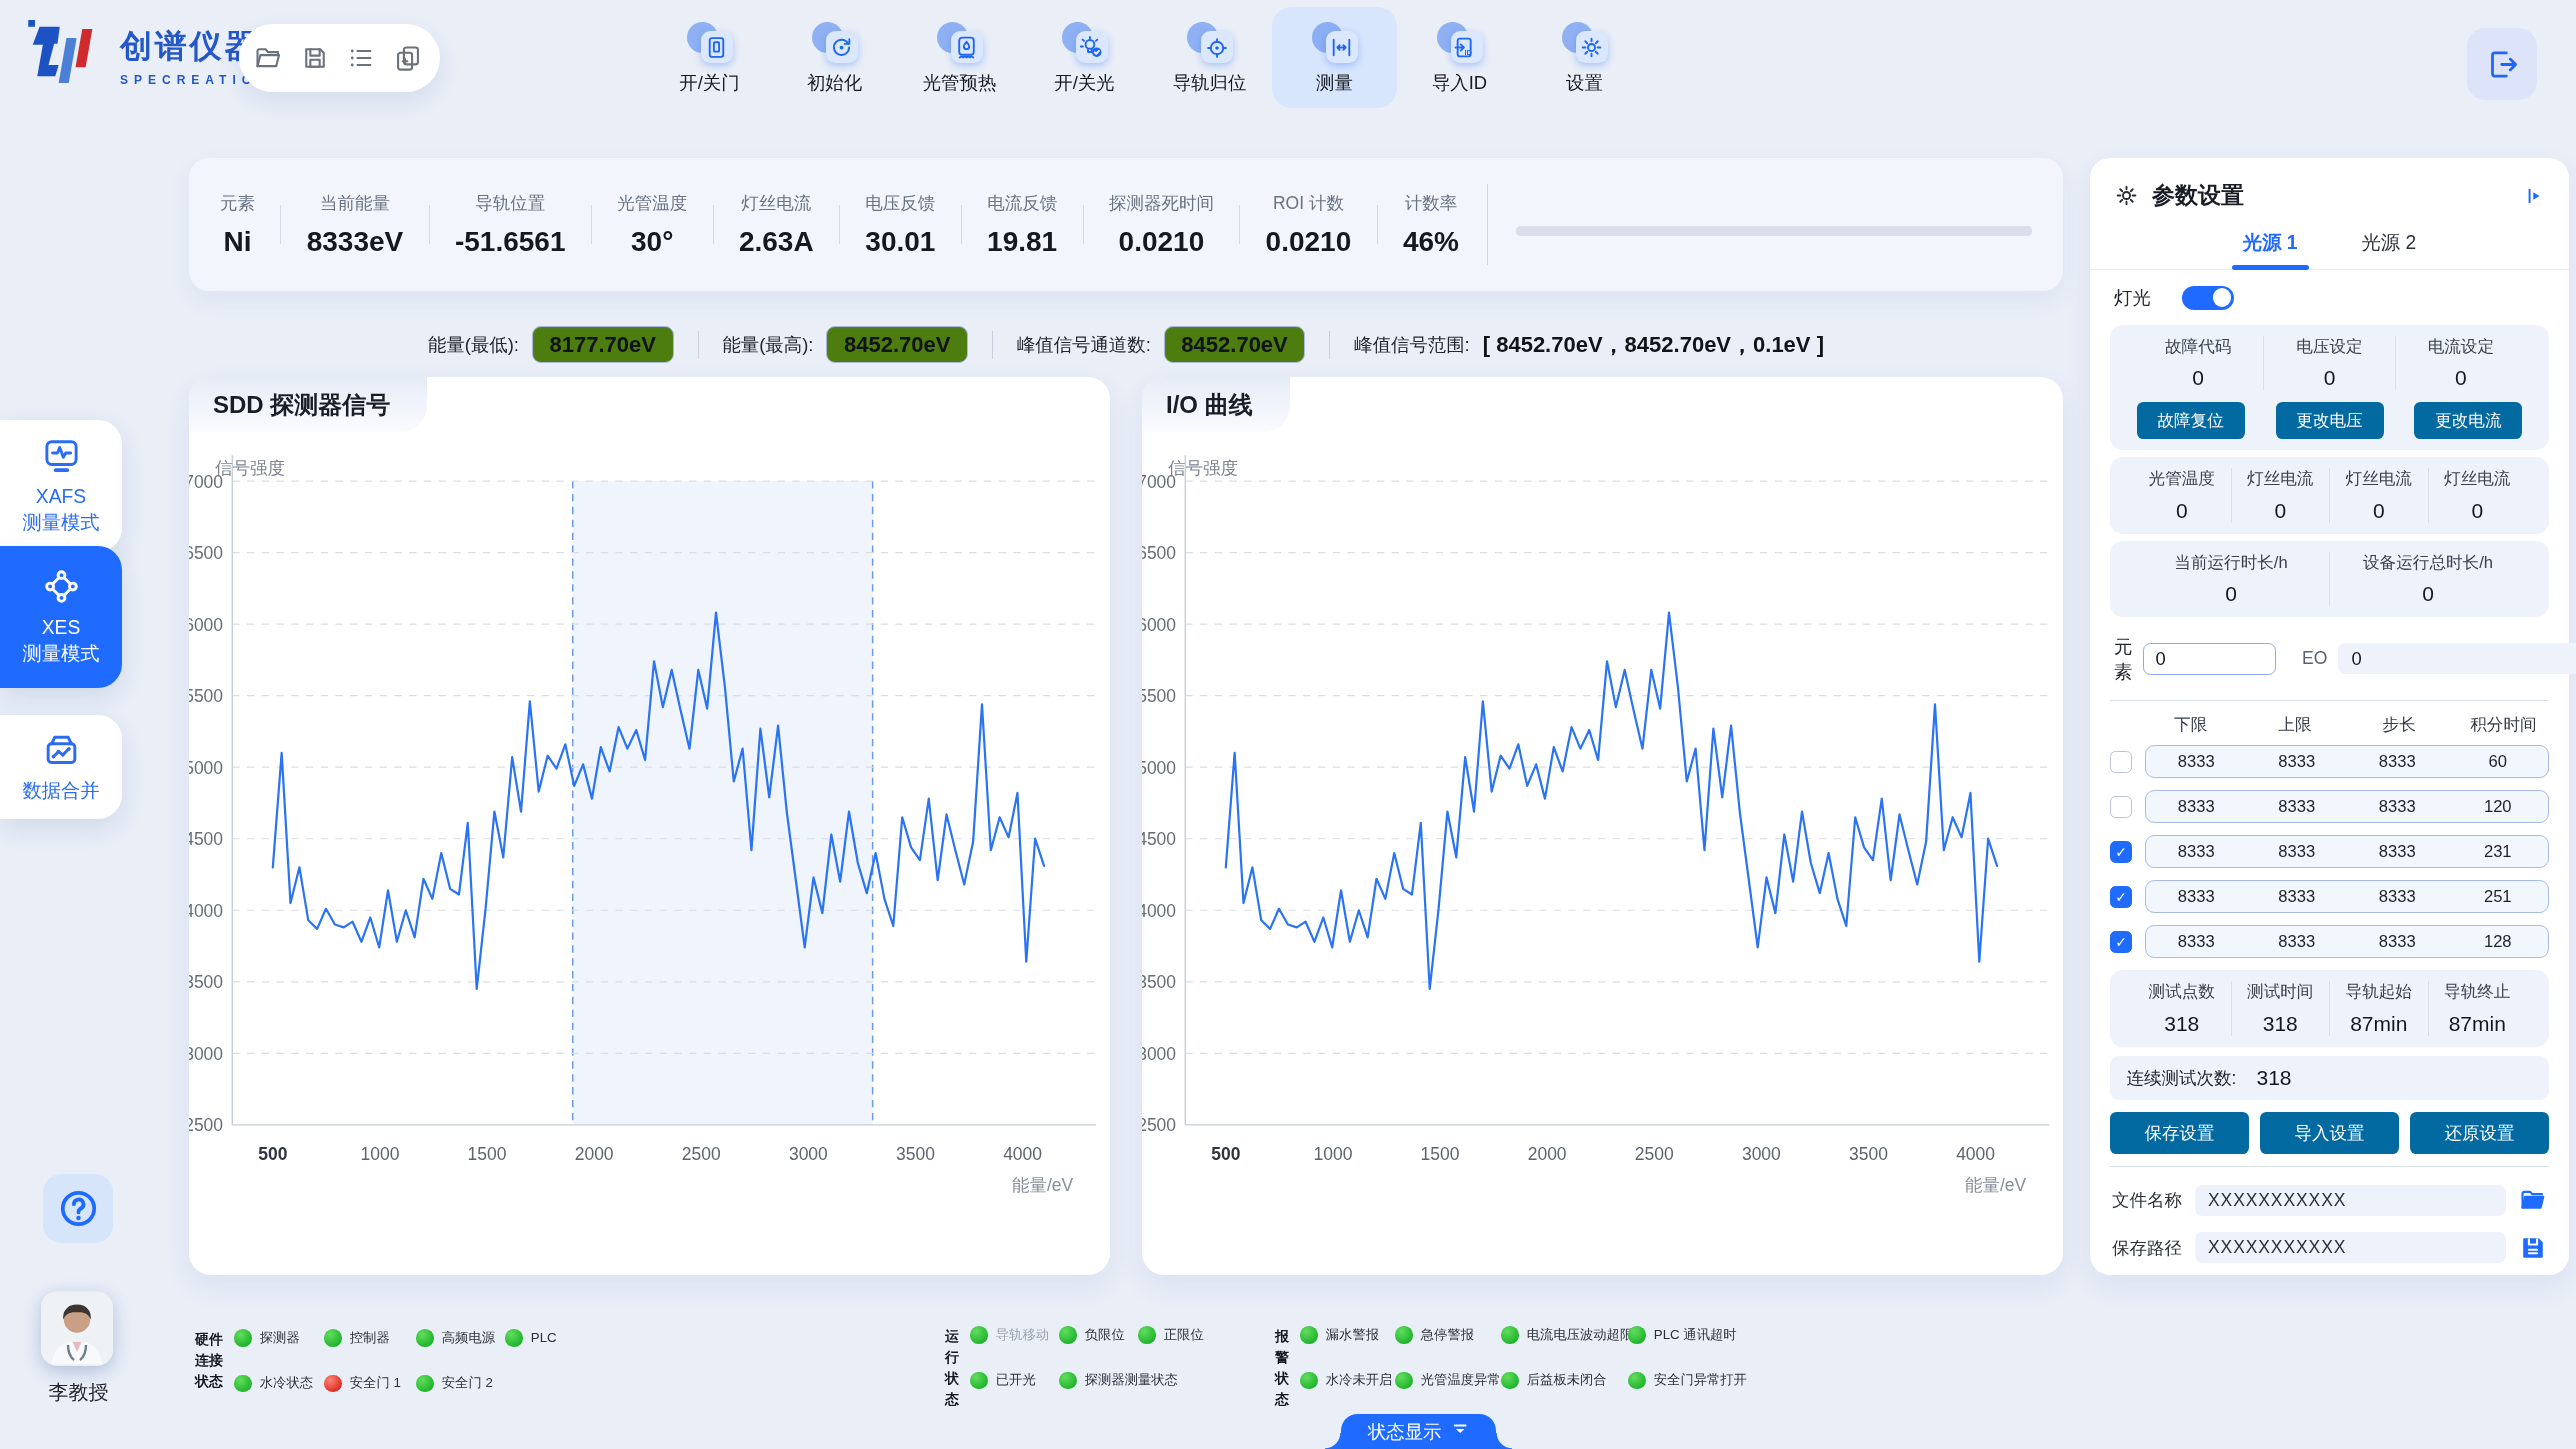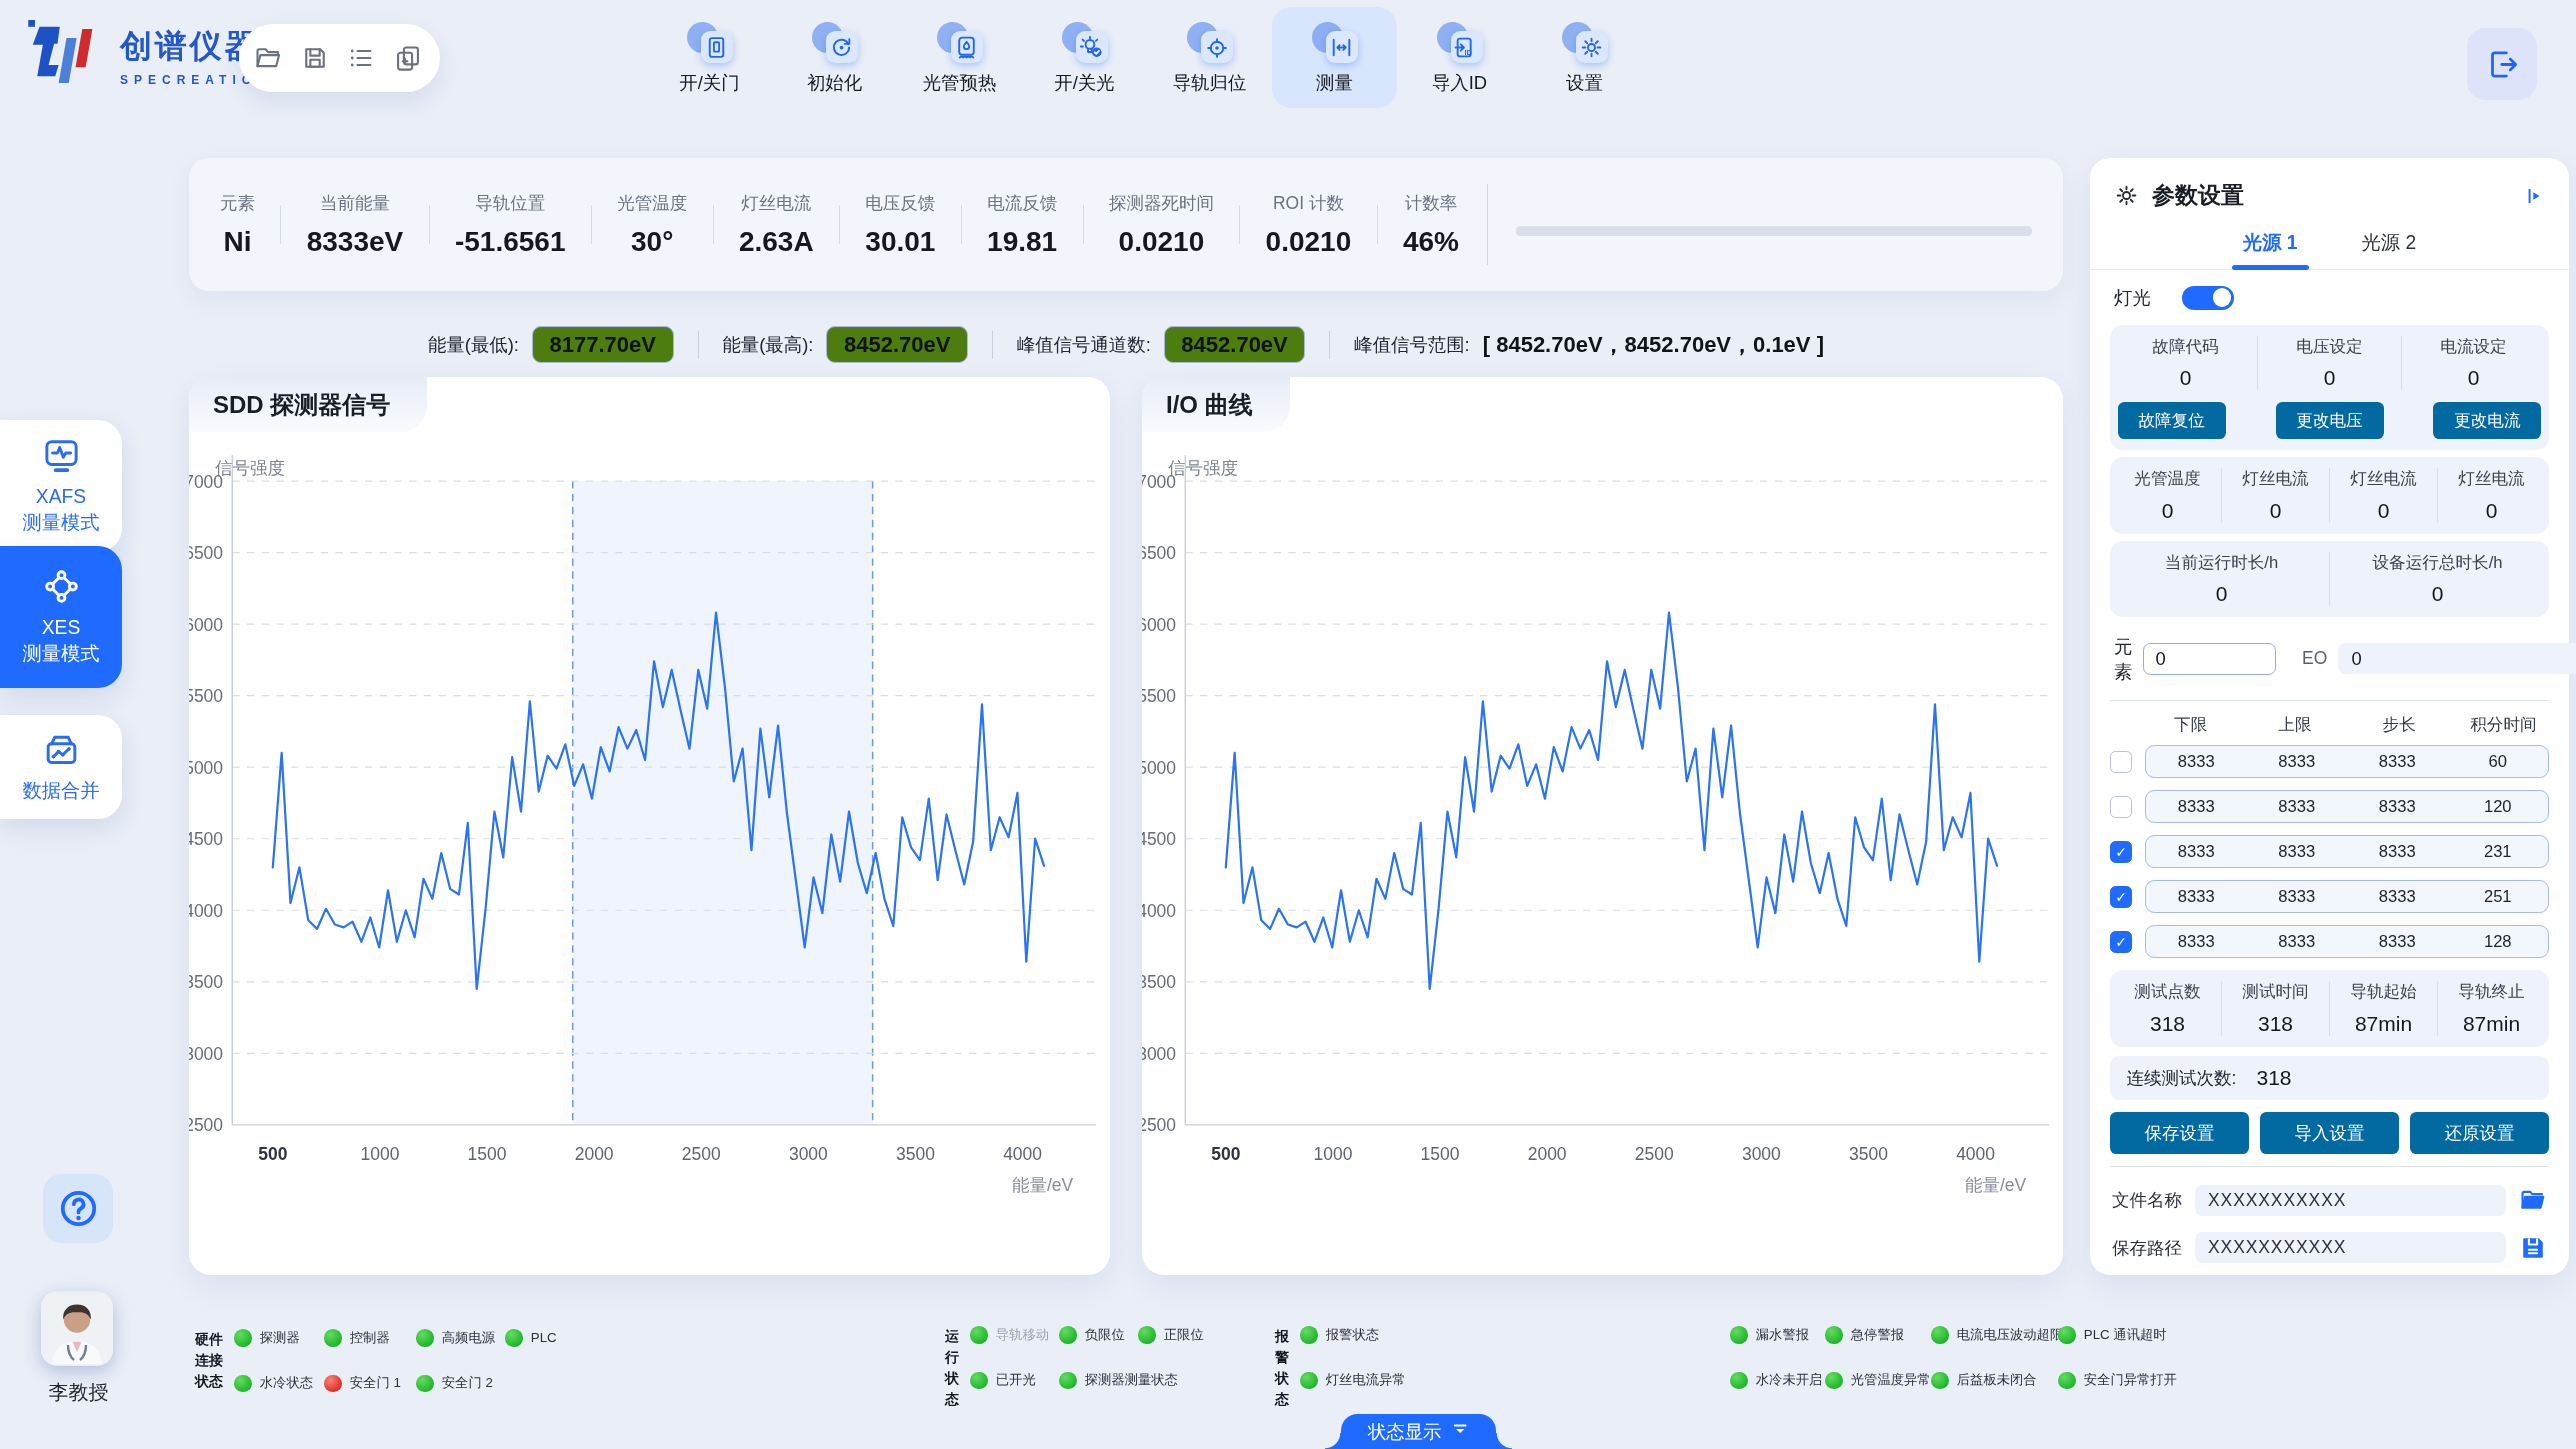--- a/index.html
+++ b/index.html
@@ -99,21 +99,21 @@
   .p-title{font-size:23px;font-weight:bold;color:#191e26;flex:1;}
   .p-collapse{border:none;background:none;color:#1f6bff;cursor:pointer;padding:0;}
   .p-collapse svg{width:20px;height:20px;}
   .p-tabs{display:flex;justify-content:center;gap:64px;padding:9.2px 0 13px;border-bottom:0.9px solid #e8edf4;}
   .p-tab{font-size:19.3px;color:#2a2f38;position:relative;cursor:pointer;}
   .p-tab.active{color:#1f6bff;font-weight:bold;}
   .p-tab.active::after{content:"";position:absolute;left:-11px;right:-11px;bottom:-14px;height:5.5px;border-radius:2.8px;background:#1f6bff;}
   .p-light{display:flex;align-items:center;gap:31px;padding:14.7px 24px 7.4px;font-size:18.4px;color:#23262e;}
   .toggle{width:52px;height:24px;border-radius:12px;background:#1f6bff;position:relative;cursor:pointer;}
   .toggle .knob{position:absolute;right:2.8px;top:2.8px;width:18.4px;height:18.4px;border-radius:50%;background:#fff;}
-  .p-box{margin:7.4px 20px;background:#edf2fb;border-radius:13px;padding:11px 4px;}
+  .p-box{margin:7.4px 20px;background:#edf2fb;border-radius:13px;padding:11px 23px;}
   .p-grid{display:flex;}
   .p-col{flex:1;text-align:center;}
   .p-col + .p-col{border-left:0.9px solid #d8dfeb;}
   .p-col .lbl{font-size:16.6px;color:#3a414d;white-space:nowrap;}
   .p-col .val{font-size:21px;color:#14181e;margin-top:8.3px;}
   .p-btnrow{display:flex;justify-content:space-between;margin-top:12px;padding:0 3.7px;}
   .p-btn{background:#0369a1;color:#fff;border:none;border-radius:6.4px;font-size:16.6px;padding:7.4px 0;width:108px;cursor:pointer;text-align:center;}
   .p-elem{display:flex;align-items:center;gap:11px;padding:9.2px 24px 7.4px;font-size:18.4px;color:#23262e;}
   .inp-accent{width:109px;height:29.5px;border:1.8px solid #8fa8ef;border-radius:7.4px;background:#fff;font-size:18.4px;
     padding:0 11px;font-family:inherit;color:#14181e;}
@@ -820,30 +820,20 @@
         </div>
       </div>
       <div class="fgroup" style="left: 1275px; top: 1326px;">
         <div class="fgroup-title">
           <span>报</span>
           <span>警</span>
           <span>状</span>
           <span>态</span>
         </div>
         <div class="fcols">
-          <div class="fcol" style="width: 430px;">
-            <div class="fitem">
-              <span class="dot green"></span>
-              <span>报警状态</span>
-            </div>
-            <div class="fitem">
-              <span class="dot green"></span>
-              <span>灯丝电流异常</span>
-            </div>
-          </div>
           <div class="fcol" style="width: 95px;">
             <div class="fitem">
               <span class="dot green"></span>
               <span>漏水警报</span>
             </div>
             <div class="fitem">
               <span class="dot green"></span>
               <span>水冷未开启</span>
             </div>
           </div>

